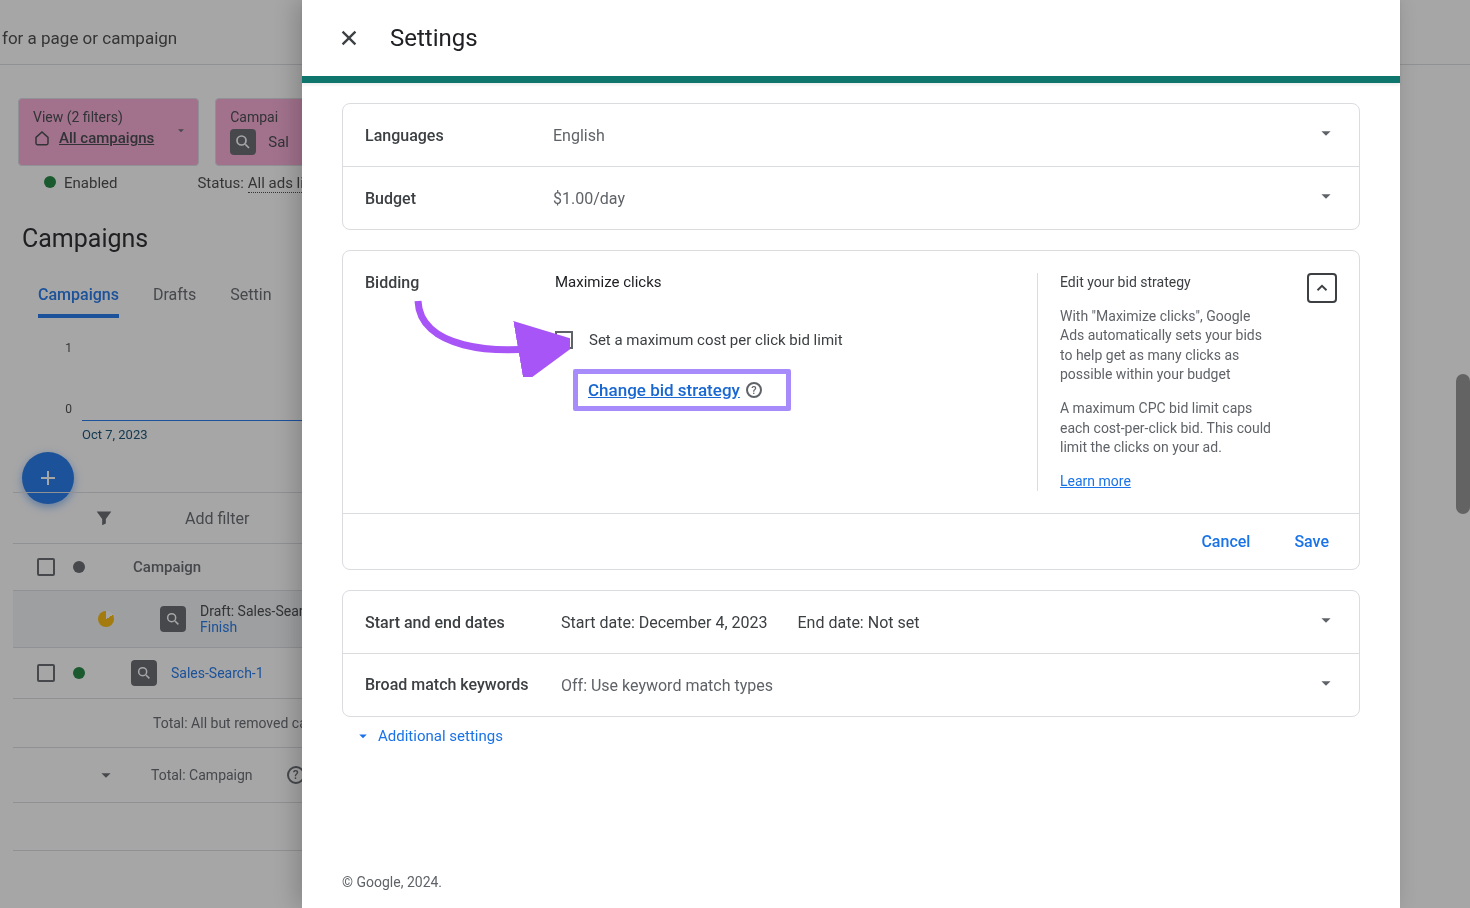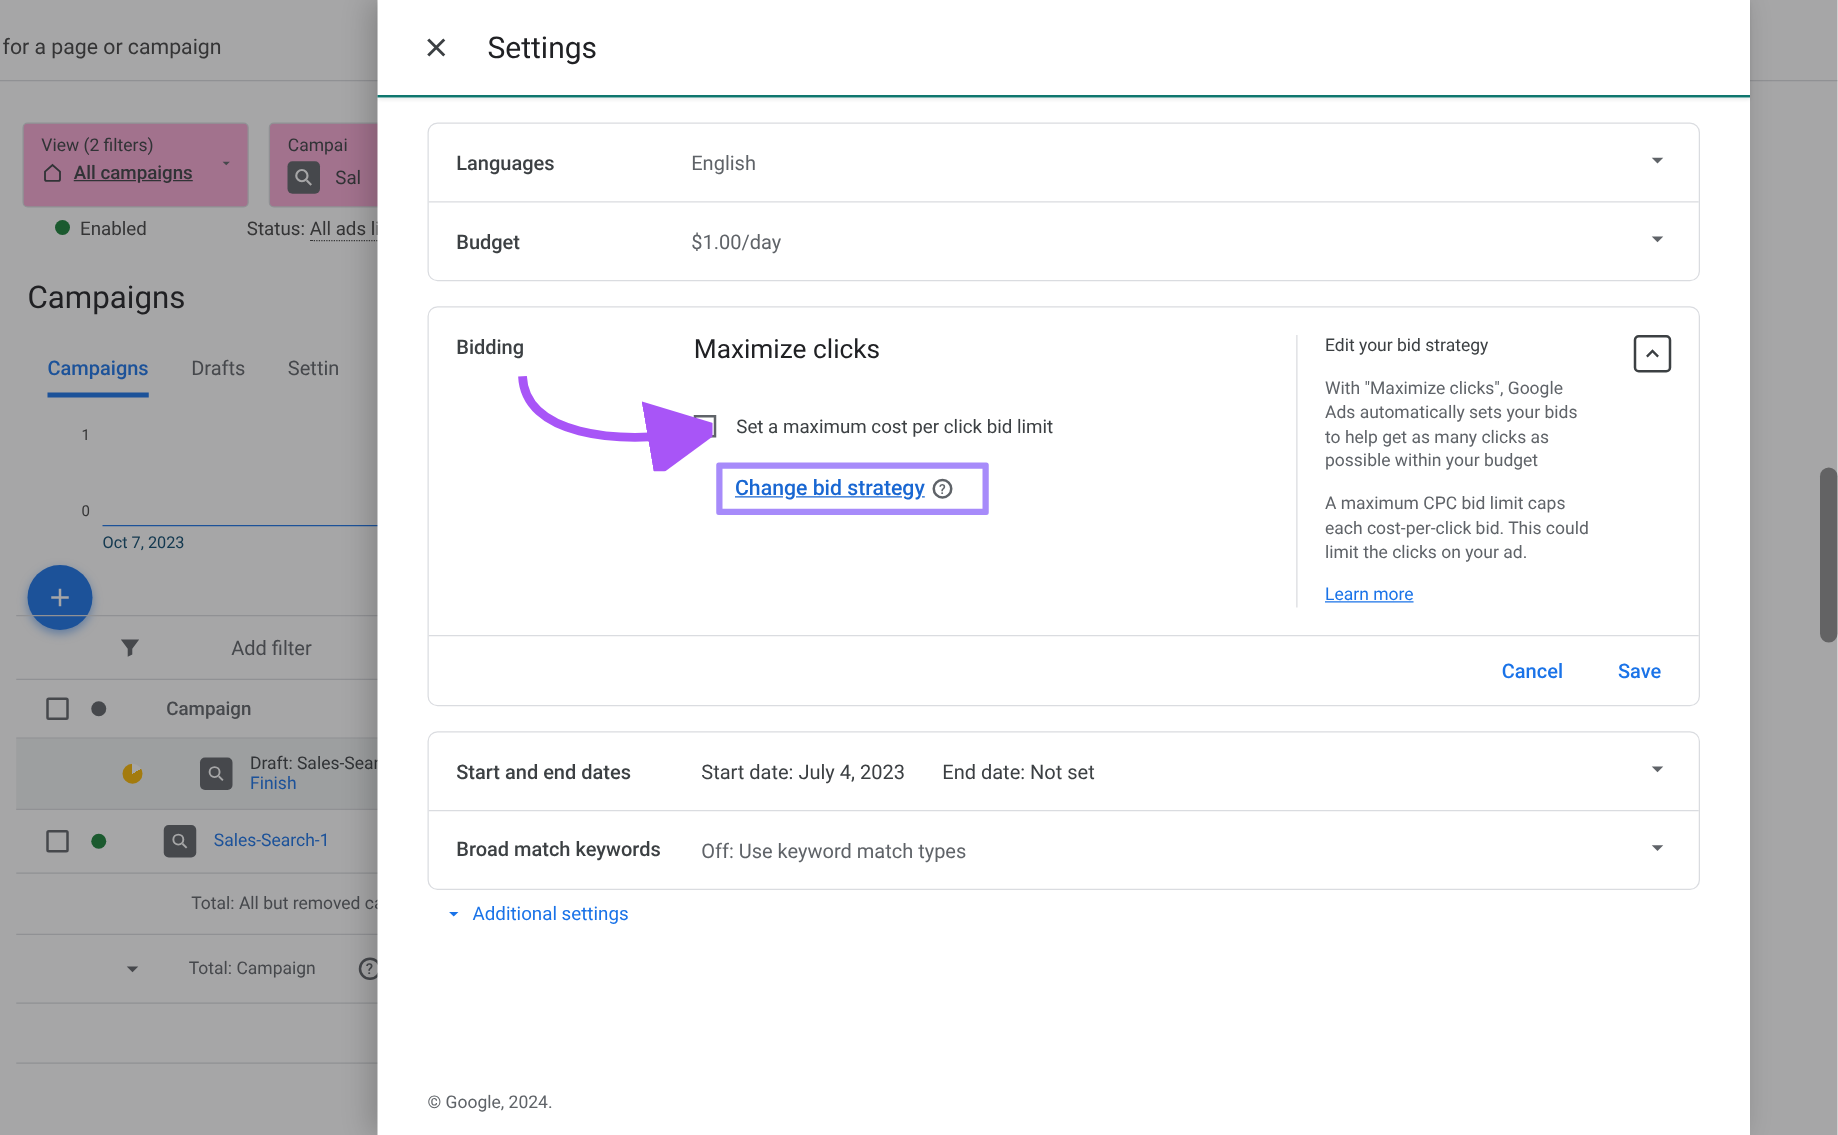--- a/index.html
+++ b/index.html
@@ -72,21 +72,21 @@
     .qmark { width:18px;height:18px;border-radius:50%;border:2px solid #5f6368; display:inline-flex;align-items:center;justify-content:center; color:#5f6368; font-size:12px; font-weight:500;}
 
     
     .panel {
       position: absolute; right: 70px; top: 0; width: 1098px; height: 100%;
       background: #fff; z-index: 10;
       box-shadow: -6px 0 22px rgba(0,0,0,0.2);
     }
     .panel-header {
       display:flex; align-items:center; gap:28px; padding: 24px 34px;
-      border-bottom: 2px solid #0f766e;
+      border-bottom: 7px solid #0f766e;
       box-shadow: 0 2px 3px rgba(0,0,0,0.07);
     }
     .close-x { width:26px; height:26px; display:flex; align-items:center; justify-content:center; cursor:pointer; }
     .panel-title { font-size: 24px; color:#202124; }
     .panel-body { padding: 20px 40px; height: calc(100% - 74px - 40px); overflow:hidden;}
     .card {
       border:1px solid #dadce0; border-radius:8px; background:#fff; margin-bottom: 1px;
     }
     .setting-row {
       display:flex; align-items:center; padding: 18px 22px;
@@ -96,21 +96,21 @@
     .setting-label { width: 188px; font-size:16px; font-weight:500; color:#3c4043; flex:0 0 188px; }
     .setting-value { font-size:16px; color:#5f6368; flex:1; }
     .setting-chev { color:#5f6368; width:28px; text-align:right; }
     .bidding-card { border:1px solid #dadce0; border-radius:8px; margin-top:20px; }
     .bidding-top {
       display:grid; grid-template-columns: 190px 1fr 240px 60px;
       padding: 22px; gap: 0; position:relative;
     }
     .bid-label { font-size:16px; font-weight:500; color:#3c4043; }
     .bid-mid { position:relative; }
-    .bid-title { font-size:21px; color:#202124; margin-bottom: 40px; }
+    .bid-title { font-size:15px; color:#202124; margin-bottom: 40px; }
     .bid-check { display:flex; align-items:center; gap:16px; margin-bottom: 20px;}
     .bid-check .box{ width:18px; height:18px; border:2px solid #5f6368;}
     .bid-link-wrap {
       display:inline-flex; align-items:center; gap:6px;
       border: 5px solid #a78bfa; padding: 6px 24px 6px 10px; border-radius:2px;margin-left:18px;
     }
     .bid-link { color:#1967d2; font-size:17px; text-decoration:underline; font-weight:500; }
     .bid-help { border-left:1px solid #dadce0; padding-left:22px; font-size:14px; color:#5f6368; line-height:1.4;}
     .bid-help-title { color:#3c4043; margin-bottom:14px;}
     .bid-help p{ margin-bottom:14px;}
@@ -321,21 +321,21 @@
       <div class="bidding-actions">
         <span class="btn-txt">Cancel</span>
         <span class="btn-txt">Save</span>
       </div>
     </div>
 
     <div class="lower-group">
       <div class="setting-row">
         <div class="setting-label" style="flex-basis:196px;">Start and end dates</div>
         <div class="setting-value" style="color:#3c4043;font-weight:400;">
-            <span>Start date: July 4, 2023</span>
+            <span>Start date: December 4, 2023</span>
             <span style="display:inline-block;width:22px"></span>
             <span>End date: Not set</span>
         </div>
         <div class="setting-chev">
           <svg class="chev-svg" viewBox="0 0 24 24" fill="#5f6368">
               <path d="M7 10l5 5 5-5z"></path>
             </svg>
         </div>
       </div>
       <div class="setting-row">

